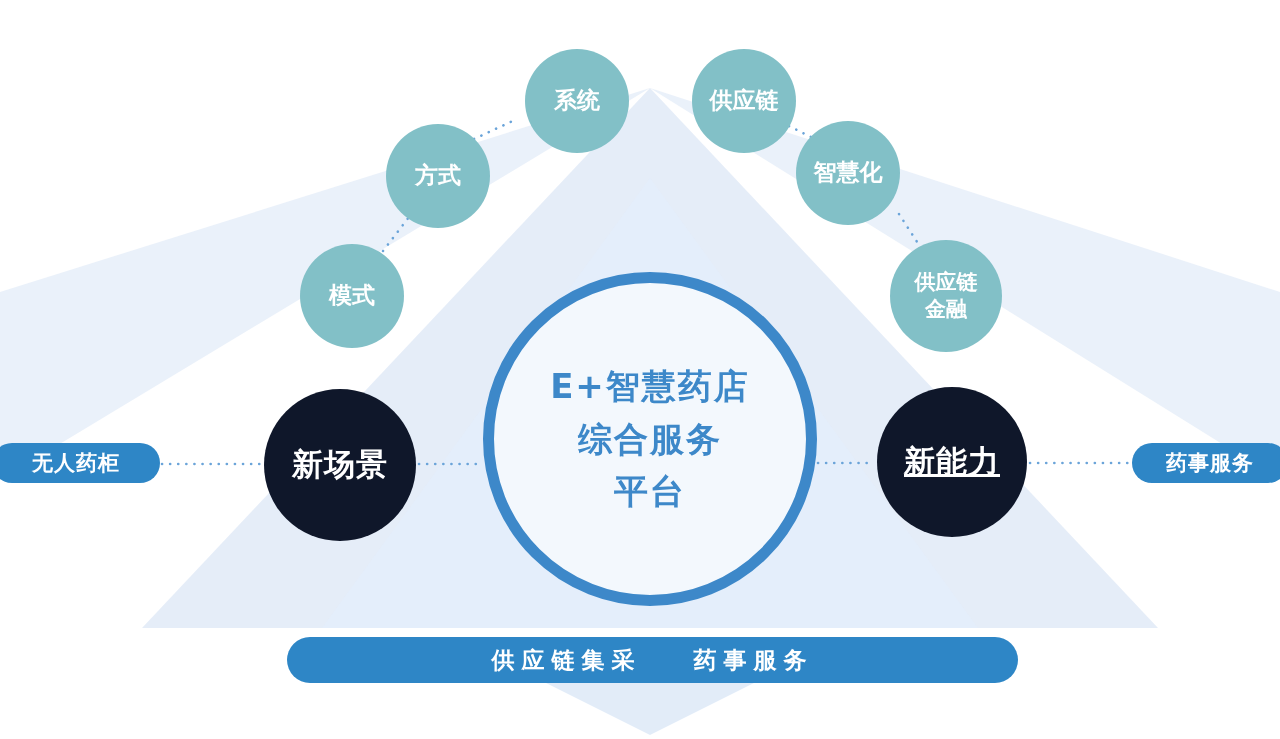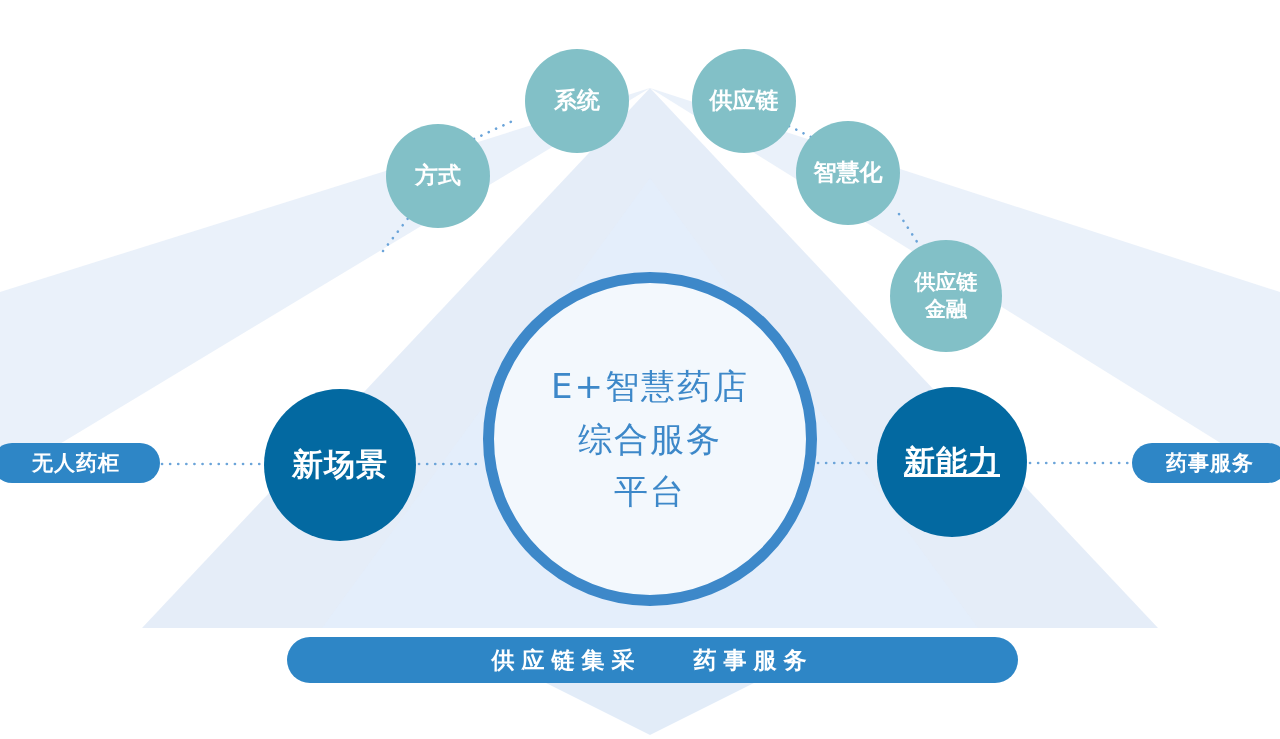--- a/index.html
+++ b/index.html
@@ -5,22 +5,22 @@
   html,body{margin:0;padding:0;background:#ffffff;}
   body{font-family:"DejaVu Sans","Liberation Sans",sans-serif;}
   .stage{position:relative;width:1280px;height:739px;overflow:hidden;background:#ffffff;}
   .bg-svg{position:absolute;left:0;top:0;width:1280px;height:739px;}
   .dot{stroke:#6ba4d9;stroke-width:2.6;stroke-dasharray:0.1 8;stroke-linecap:round;fill:none;}
 
   .circle{position:absolute;border-radius:50%;display:flex;align-items:center;justify-content:center;
           text-align:center;box-sizing:border-box;}
   .sat{background:#82c0c7;color:#ffffff;font-weight:bold;font-size:23px;line-height:1.3;white-space:pre-line;}
   .sat-small{font-size:21px;}
-  .node{background:#0369a1;color:#ffffff;font-weight:bold;font-size:31px;letter-spacing:1px;}
-  .center-circle{background:#f3f8fd;border:11px solid #3d88c9;color:#3d88c9;font-weight:normal;
+  .node{background:#0f172a;color:#ffffff;font-weight:bold;font-size:31px;letter-spacing:1px;}
+  .center-circle{background:#f3f8fd;border:11px solid #3d88c9;color:#3d88c9;font-weight:bold;
           font-size:34px;line-height:1.55;white-space:pre-line;letter-spacing:2px;text-align:center;}
 
   .pill{position:absolute;background:#2e86c6;color:#ffffff;font-weight:bold;font-size:21px;
         display:flex;align-items:center;justify-content:center;border-radius:22px;box-sizing:border-box;}
   .side-pill{height:40px;letter-spacing:1px;}
   .bottom-bar{left:287px;top:637px;width:731px;height:46px;border-radius:23px;font-size:23px;gap:52px;}
   .bottom-bar span{letter-spacing:7px;white-space:nowrap;}
 </style>
 </head>
 <body>
@@ -37,20 +37,21 @@
     <line x1="162" y1="464" x2="261" y2="464" class="dot"></line>
     <line x1="419" y1="464" x2="482" y2="464" class="dot"></line>
     <line x1="818" y1="463" x2="874" y2="463" class="dot"></line>
     <line x1="1030" y1="463" x2="1131" y2="463" class="dot"></line>
     <line x1="383" y1="251" x2="409" y2="217" class="dot"></line>
     <line x1="474" y1="139" x2="517" y2="119" class="dot"></line>
     <line x1="789" y1="126" x2="823" y2="143" class="dot"></line>
     <line x1="899" y1="214" x2="921" y2="248" class="dot"></line>
   </svg>
 
+  <div class="circle sat" style="left:300px;top:244px;width:104px;height:104px;">模式</div>
   <div class="circle sat" style="left:386px;top:124px;width:104px;height:104px;">方式</div>
   <div class="circle sat" style="left:525px;top:49px;width:104px;height:104px;">系统</div>
   <div class="circle sat" style="left:692px;top:49px;width:104px;height:104px;">供应链</div>
   <div class="circle sat" style="left:796px;top:121px;width:104px;height:104px;">智慧化</div>
   <div class="circle sat sat-small" style="left:890px;top:240px;width:112px;height:112px;">供应链
 金融</div>
 
   <div class="circle center-circle" style="left:483px;top:272px;width:334px;height:334px;">E+智慧药店
 综合服务
 平台</div>

